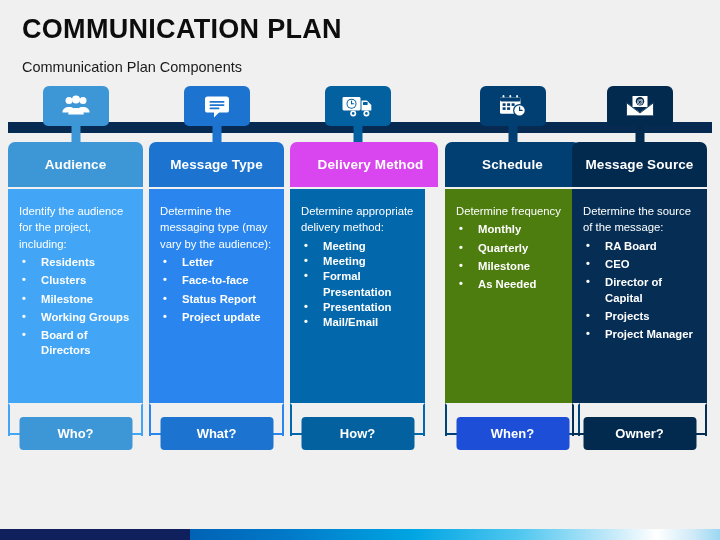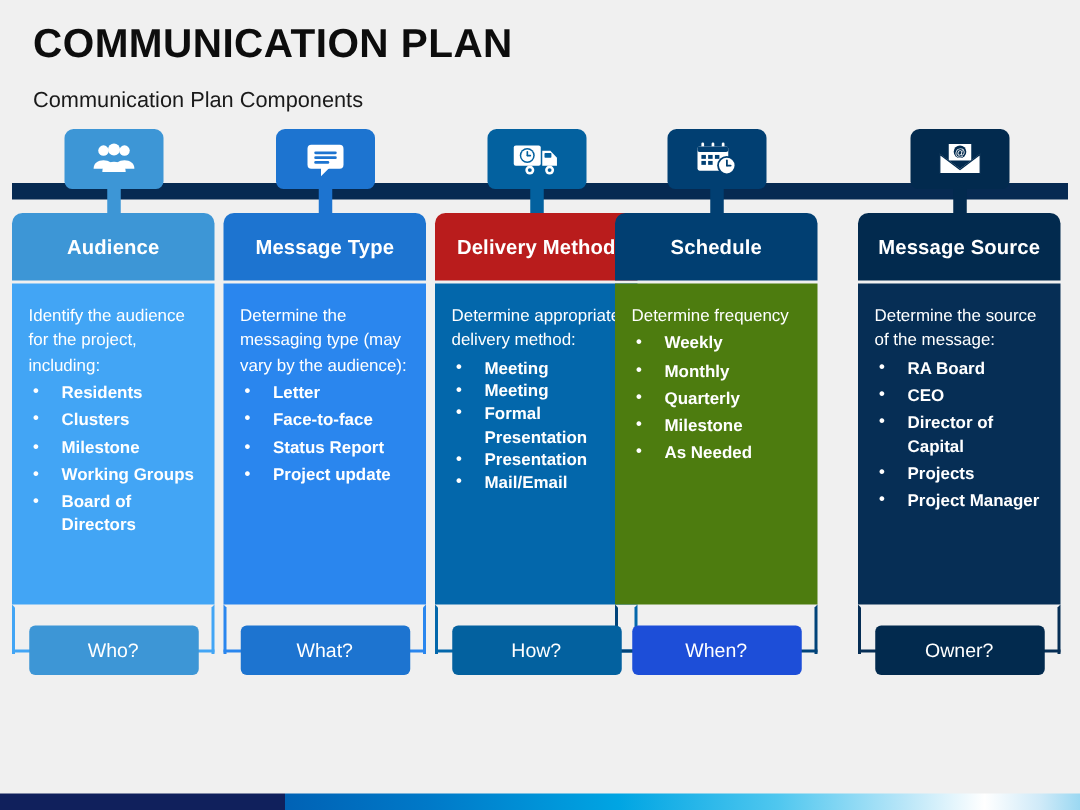--- a/index.html
+++ b/index.html
@@ -57,21 +57,21 @@
   }
   .col {
     position: absolute;
     top: 0;
     width: 135px;
     height: 370px;
   }
   .col.c0 { left: 0px; }
   .col.c1 { left: 141px; }
   .col.c2 { left: 282px; }
-  .col.c3 { left: 402px; }
+  .col.c3 { left: 437px; }
   .col.c4 { left: 564px; }
 
   
   .icon-badge {
     position: absolute;
     top: 0px;
     left: 50%;
     transform: translateX(-50%);
     width: 66px;
     height: 40px;
@@ -176,21 +176,21 @@
     left: 50%;
     transform: translateX(-50%);
     width: 113px;
     height: 33px;
     border-radius: 4px;
     display: flex;
     align-items: center;
     justify-content: center;
     color: #ffffff;
     font-size: 13px;
-    font-weight: normal;
+    font-weight: bold;
     z-index: 5;
   }
 
   
   .bottom-bar {
     position: absolute;
     left: 0;
     bottom: 0;
     width: 720px;
     height: 11px;
@@ -287,21 +287,21 @@
         <rect x="10" y="6.6" width="1.1" height="3.6" rx="0.5" fill="#03619f"></rect>
         <rect x="10.1" y="9.2" width="3" height="1.1" rx="0.5" fill="#03619f"></rect>
         <path d="M20.5 6.5h5.4l4.4 4.6v5.4h-9.8z" fill="#fff"></path>
         <rect x="22" y="8" width="4.6" height="3.1" rx="0.5" fill="#03619f"></rect>
         <circle cx="12.2" cy="19.4" r="3" fill="#fff"></circle>
         <circle cx="12.2" cy="19.4" r="1.3" fill="#03619f"></circle>
         <circle cx="25.4" cy="19.4" r="3" fill="#fff"></circle>
         <circle cx="25.4" cy="19.4" r="1.3" fill="#03619f"></circle>
       </svg>
     </div>
-    <div class="col-head" style="background: #b91c1c;">Delivery Method</div>
+    <div class="col-head" style="background: #d946ef; padding-left: 13px;">Delivery Method</div>
     <div class="col-body" style="background: rgb(3, 103, 171);">
       <p class="lead">Determine appropriate delivery method:</p>
       <ul class="bullets tight">
         <li>Meeting</li>
         <li>Meeting</li>
         <li>Formal Presentation</li>
         <li>Presentation</li>
         <li>Mail/Email</li>
       </ul>
     </div>
@@ -327,21 +327,20 @@
         <circle cx="21.5" cy="16.4" r="6.4" fill="#013f72"></circle>
         <circle cx="21.5" cy="16.4" r="5.2" fill="#fff"></circle>
         <rect x="21" y="12.4" width="1.2" height="4.6" rx="0.6" fill="#013f72"></rect>
         <rect x="21.1" y="15.8" width="3.6" height="1.2" rx="0.6" fill="#013f72"></rect>
       </svg>
     </div>
     <div class="col-head" style="background: rgb(1, 63, 114);">Schedule</div>
     <div class="col-body" style="background: #4d7c0f;">
       <p class="lead">Determine frequency</p>
       <ul class="bullets">
-        <li>Weekly</li>
         <li>Monthly</li>
         <li>Quarterly</li>
         <li>Milestone</li>
         <li>As Needed</li>
       </ul>
     </div>
     <div class="bracket" style="border-left-color: rgb(0, 67, 121); border-right-color: rgb(0, 67, 121);"></div>
     <div class="bracket-rule" style="background: rgb(0, 67, 121);"></div>
     <div class="btn" style="background: #1d4ed8;">When?</div>
   </div>

